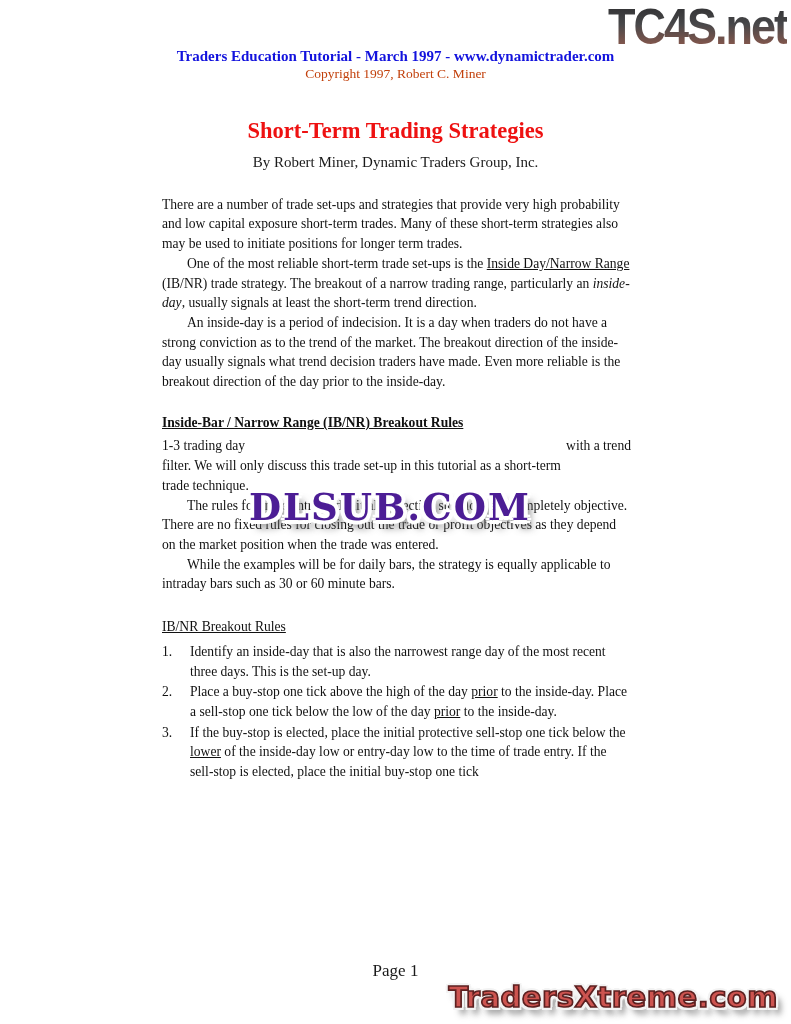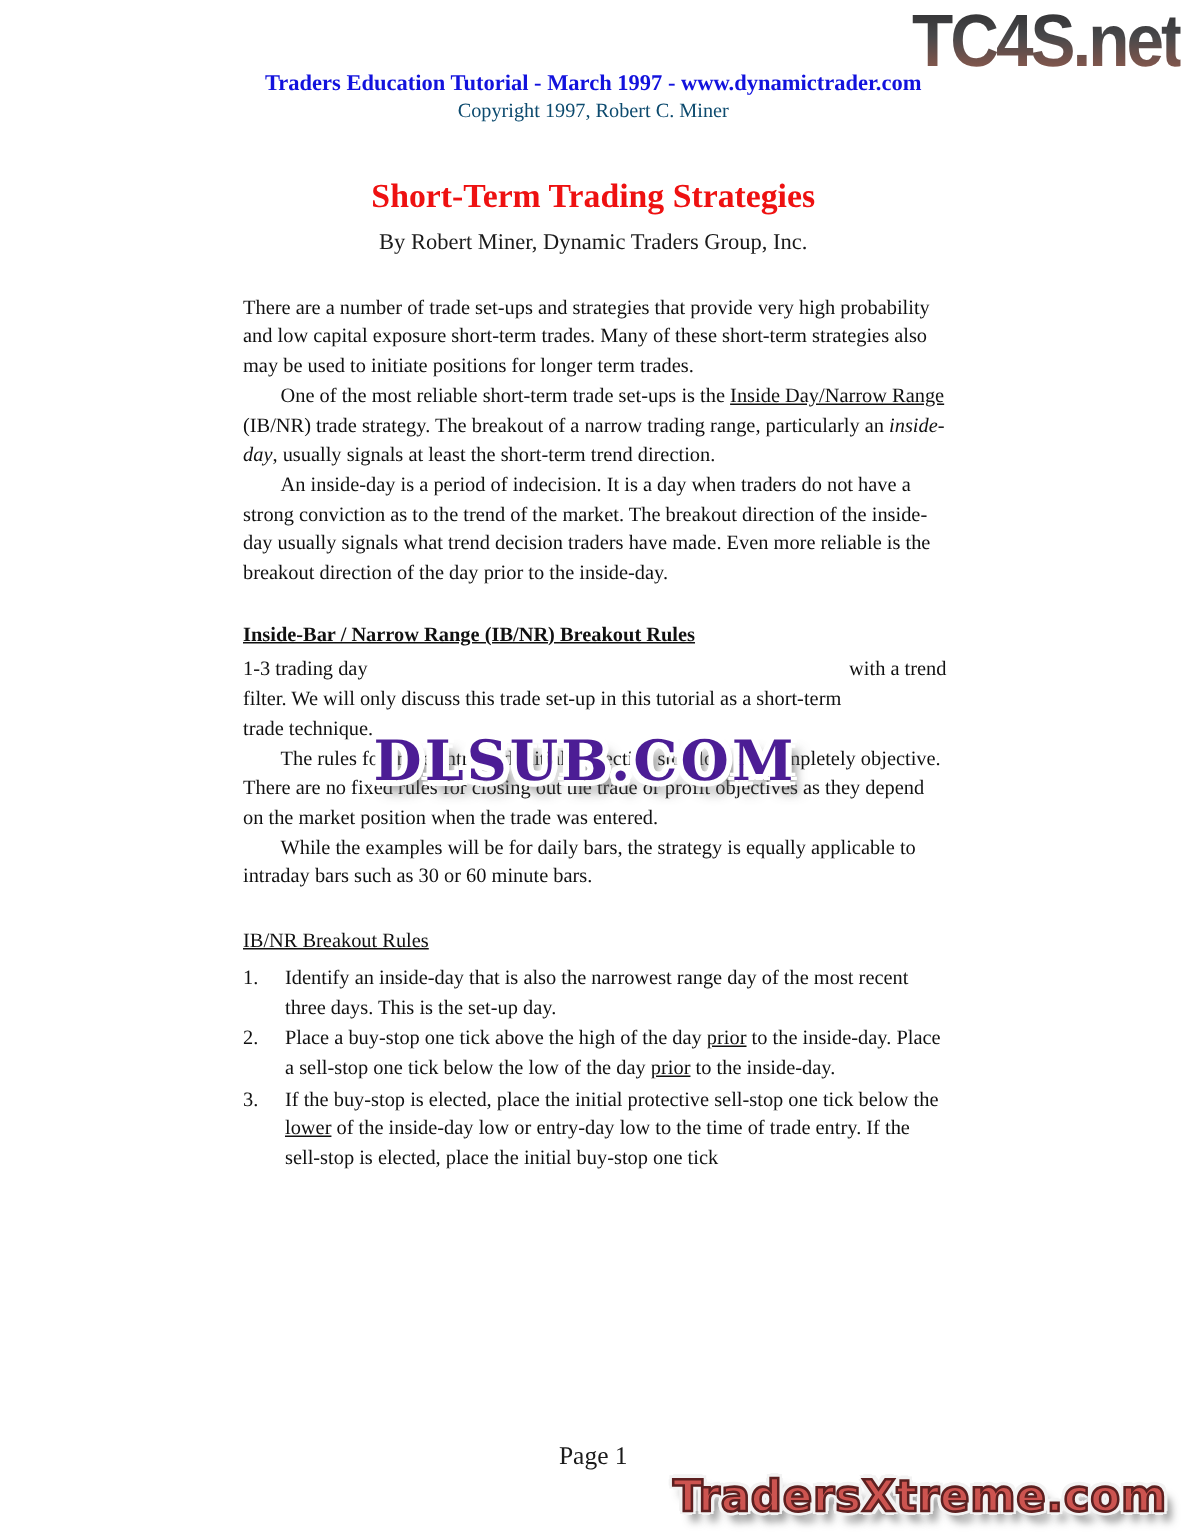--- a/index.html
+++ b/index.html
@@ -14,21 +14,21 @@
     font-family:"Liberation Sans", sans-serif;
     font-weight:800; font-size:45px; letter-spacing:-2px; line-height:1;
     transform:scaleY(1.1); transform-origin:top right;
     background:linear-gradient(180deg,#2d2d2f 0%,#48484a 45%,#7c554c 82%,#946156 100%);
     -webkit-background-clip:text; background-clip:text;
     -webkit-text-fill-color:transparent; color:#57453f;
   }
 
   .masthead { padding-top:47px; text-align:center; }
   .tut-line { font-size:15px; font-weight:bold; color:#1212dd; line-height:18px; }
-  .copyright { font-size:13.5px; margin-top:1px; color:#0c4a6e;text-align:center; }
+  .copyright { font-size:13.5px; margin-top:1px; color:#c2410c;text-align:center; }
 
   .doc-title { margin-top:37px; text-align:center; font-size:22.5px; font-weight:bold; color:#ee1111; line-height:1.1; }
   .byline { text-align:center; font-size:15px; margin-top:10px; color:#1a1a1a; }
 
   .content { margin:24px 0 0 162px; width:469px; font-size:13.6px; line-height:19.7px; }
   p.para { margin:0; }
   p.ind { text-indent:25px; }
   .u { text-decoration:underline; }
   .it { font-style:italic; }
 

